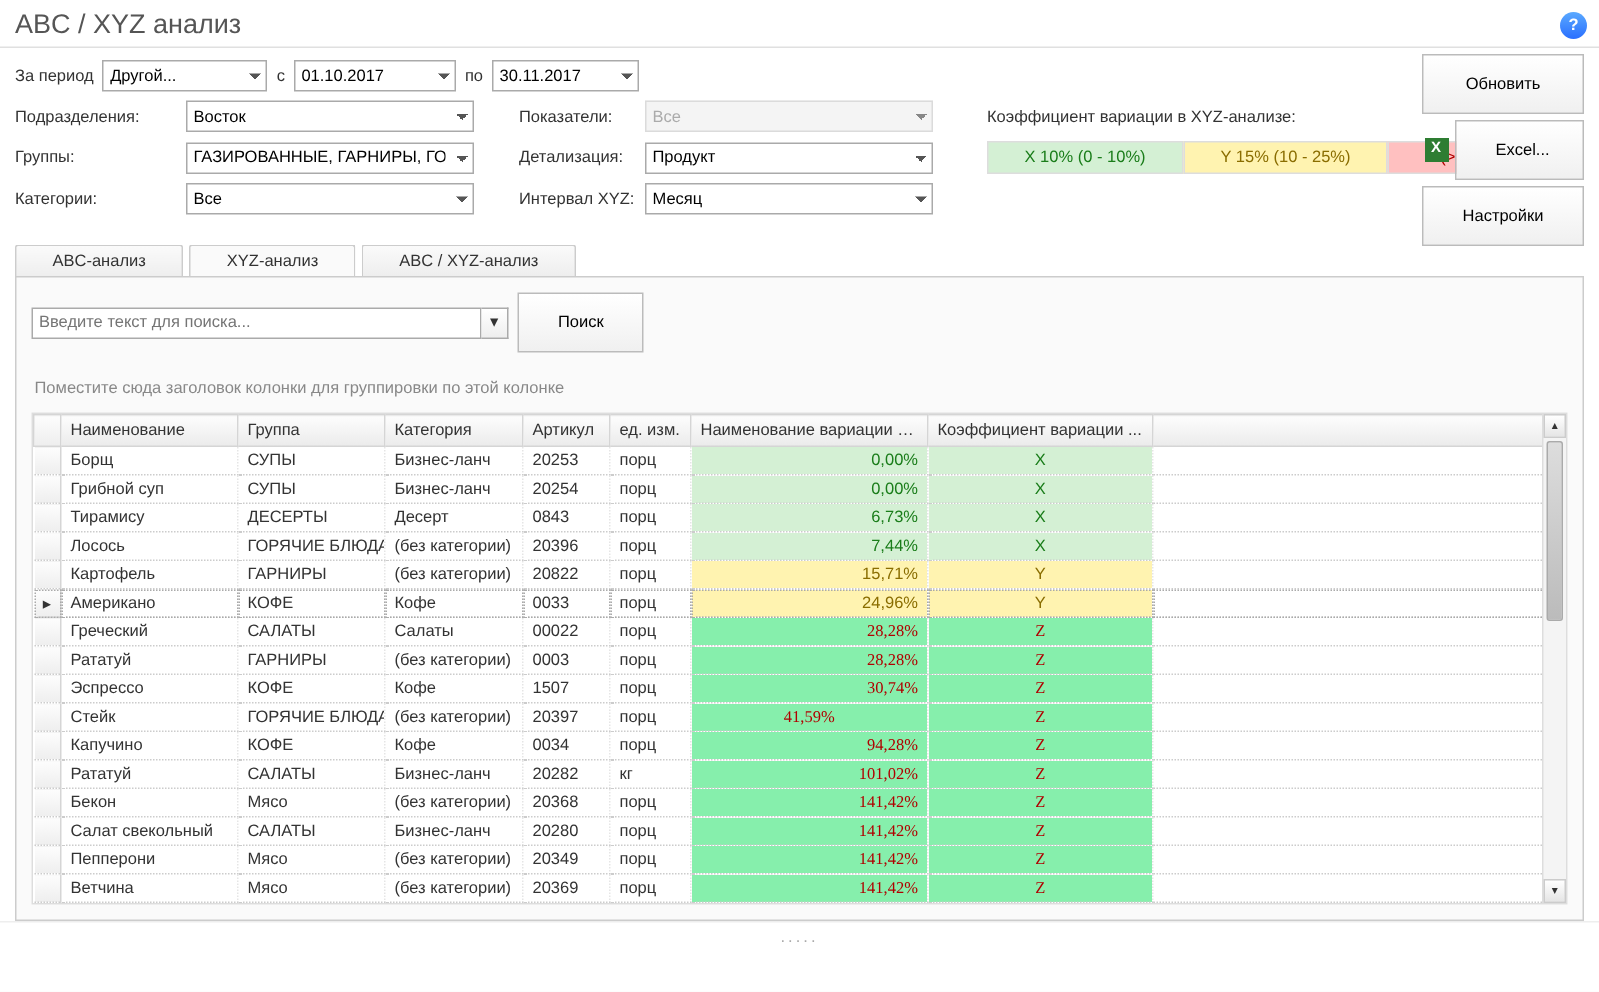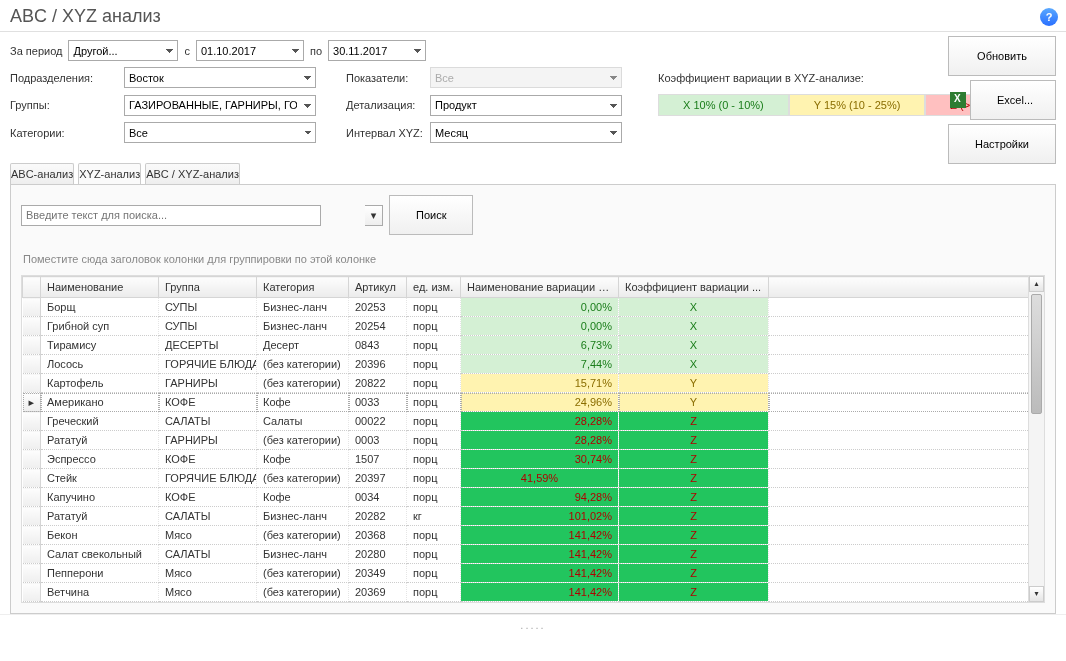--- a/index.html
+++ b/index.html
@@ -71,34 +71,34 @@
 .chip-z { background: #ffc0c0; color:#b00000; }
 .chip-more { background:#f2f2f2; width:26px; text-align:center; padding:3px 0; cursor:pointer;}
 
 .disabled select { background-color:#f0f0f0; color:#888; border-color:#ccc;}
 
 
 .tab-strip { margin: 6px 10px 0 10px; }
 .tabs { display:flex; gap:4px; }
 .tab {
   border:1px solid #ccc; border-bottom:none;
-  padding: 4px 0;
+  padding: 4px 24px;
   background: linear-gradient(#fafafa,#eee);
   cursor:pointer;
   border-radius: 2px 2px 0 0;
 }
 .tab.active { background:#fafafa; position:relative; }
 .tab-body {
   border:1px solid #ccc;
   padding: 10px;
   background:#fafafa;
 }
 
 .search-row { display:flex; gap:6px; align-items:center; }
-.search-combo { display:flex;gap:44px; }
+.search-combo { display:flex; }
 .search-combo input { width: 300px; }
 .search-combo .dd { width:18px; height:21px; border:1px solid #aaa; border-left:none; background:linear-gradient(#fff,#eee); text-align:center; line-height:18px; cursor:pointer;}
 
 .group-hint { margin-top:14px; color:#888; padding: 4px 2px;}
 
 
 .grid-wrap { margin-top: 6px; border:1px solid #ddd; background:#fff; position:relative;}
 table { border-collapse: collapse; width: 100%; table-layout: fixed;}
 thead th {
   background: linear-gradient(#fdfdfd,#ebebeb);
@@ -120,21 +120,21 @@
 .col-name { width: 118px; }
 .col-grp  { width: 98px; }
 .col-cat  { width: 92px; }
 .col-art  { width: 58px; }
 .col-unit { width: 54px; }
 .col-coef { width: 158px; text-align:right; }
 .col-class{ width: 150px; text-align:center; }
 
 .cell-x { background:#d4f0d4; color:#1a7d1a; }
 .cell-y { background:#fff3b0; color:#8a6d00; }
-.cell-z { background:#22c55e; color:#b00000; }
+.cell-z { background:#86efac; color:#b00000;font-family:Liberation Serif, serif; }
 
 .current-row td { outline:1px dotted #aaa; outline-offset:-1px;}
 
 .scrollbar-v { position:absolute; right:0; top:0; bottom:0; width:16px; background:#f4f4f4; border-left:1px solid #ddd; display:flex; flex-direction:column;}
 .sb-btn { height:16px; background:linear-gradient(#fff,#e5e5e5); border:1px solid #ccc; margin:0; text-align:center; font-size:8px; line-height:14px; cursor:pointer;}
 .sb-track { flex:1; position:relative; }
 .sb-thumb { position:absolute; left:2px; right:2px; top:2px; height:120px; background:linear-gradient(#ddd,#bbb); border:1px solid #aaa; border-radius:2px; cursor:pointer;}
 
 .splitter { text-align:center; color:#aaa; padding:4px 0; border-top:1px solid #eee; letter-spacing:2px; cursor:row-resize;}
 </style>

